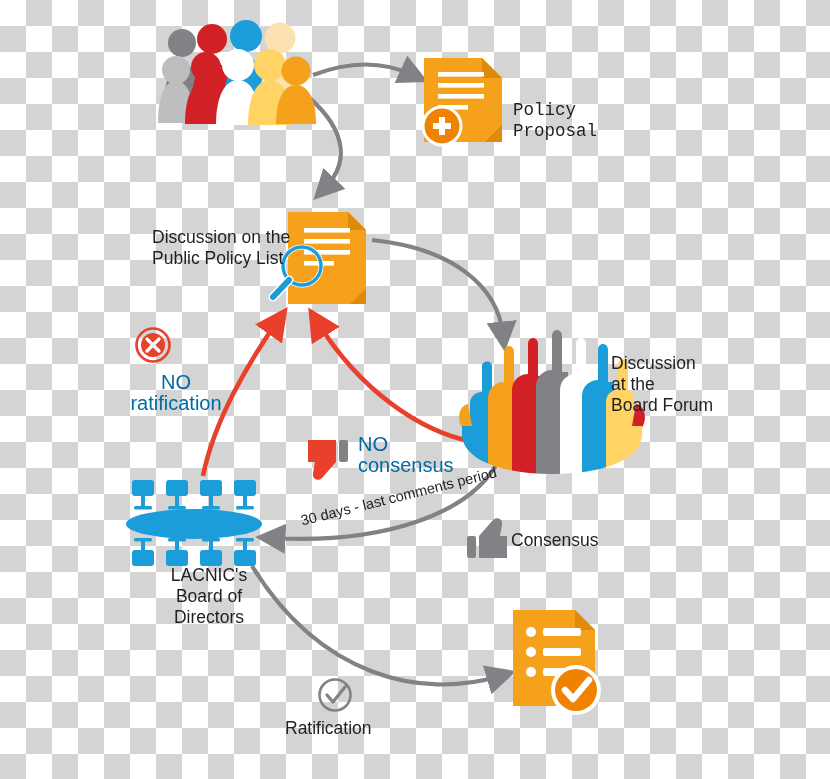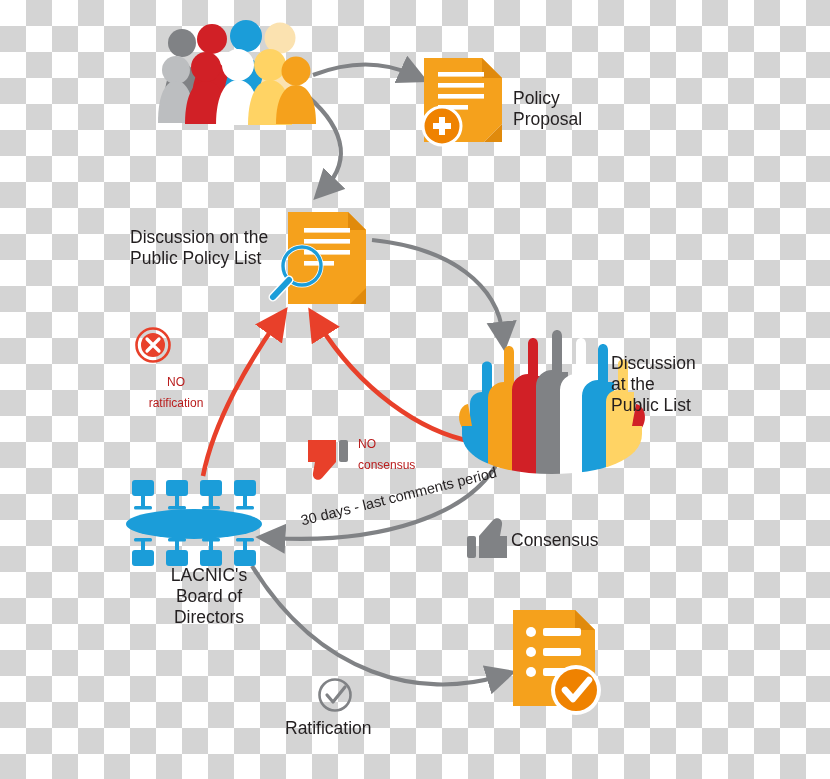--- a/index.html
+++ b/index.html
@@ -45,22 +45,22 @@
 
   .lbl {
     position: absolute;
     color: #231f20;
     font-size: 17.5px;
     line-height: 21px;
     white-space: pre-line;
   }
   .lbl-red {
     position: absolute;
-    color: #b91c1c;
-    font-size: 12px;
+    color: #0369a1;
+    font-size: 20px;
     line-height: 21px;
     white-space: pre-line;
   }
   .lbl-small {
     position: absolute;
     color: #231f20;
     font-size: 14.5px;
     white-space: nowrap;
   }
 </style>
@@ -283,29 +283,29 @@
       <path d="M12,32 L12,10 L26,-6 C30,-10 36,-7 35,-1 L33,10 L40,10 L40,32 Z" fill="#808285"></path>
     </g>
 
     <g transform="translate(318,678)">
       <circle cx="17" cy="17" r="15.5" fill="none" stroke="#808285" stroke-width="2.6"></circle>
       <path d="M9,17 L15,24 L27,9" fill="none" stroke="#808285" stroke-width="3.2" stroke-linecap="round" stroke-linejoin="round"></path>
     </g>
   </svg>
 
 
-  <div class="lbl" style="left:513px; top:88px; width:150px;">Policy
+  <div class="lbl" style="left:513px; top:100px; width:150px;font-family:Liberation Mono, monospace;">Policy
 Proposal</div>
 
-  <div class="lbl" style="left:130px; top:227px; width:180px; text-align:left;">Discussion on the
+  <div class="lbl" style="left:130px; top:227px; width:180px; text-align:left;padding-left:22px;">Discussion on the
 Public Policy List</div>
 
   <div class="lbl" style="left:611px; top:353px; width:160px;">Discussion
 at the
-Public List</div>
+Board Forum</div>
 
   <div class="lbl" style="left:134px; top:565px; width:150px; text-align:center;">LACNIC's
 Board of
 Directors</div>
 
 
   <div class="lbl-red" style="left:111px; top:372px; width:130px; text-align:center;">NO
 ratification</div>
 
   <div class="lbl-red" style="left:358px; top:434px; width:130px;">NO

